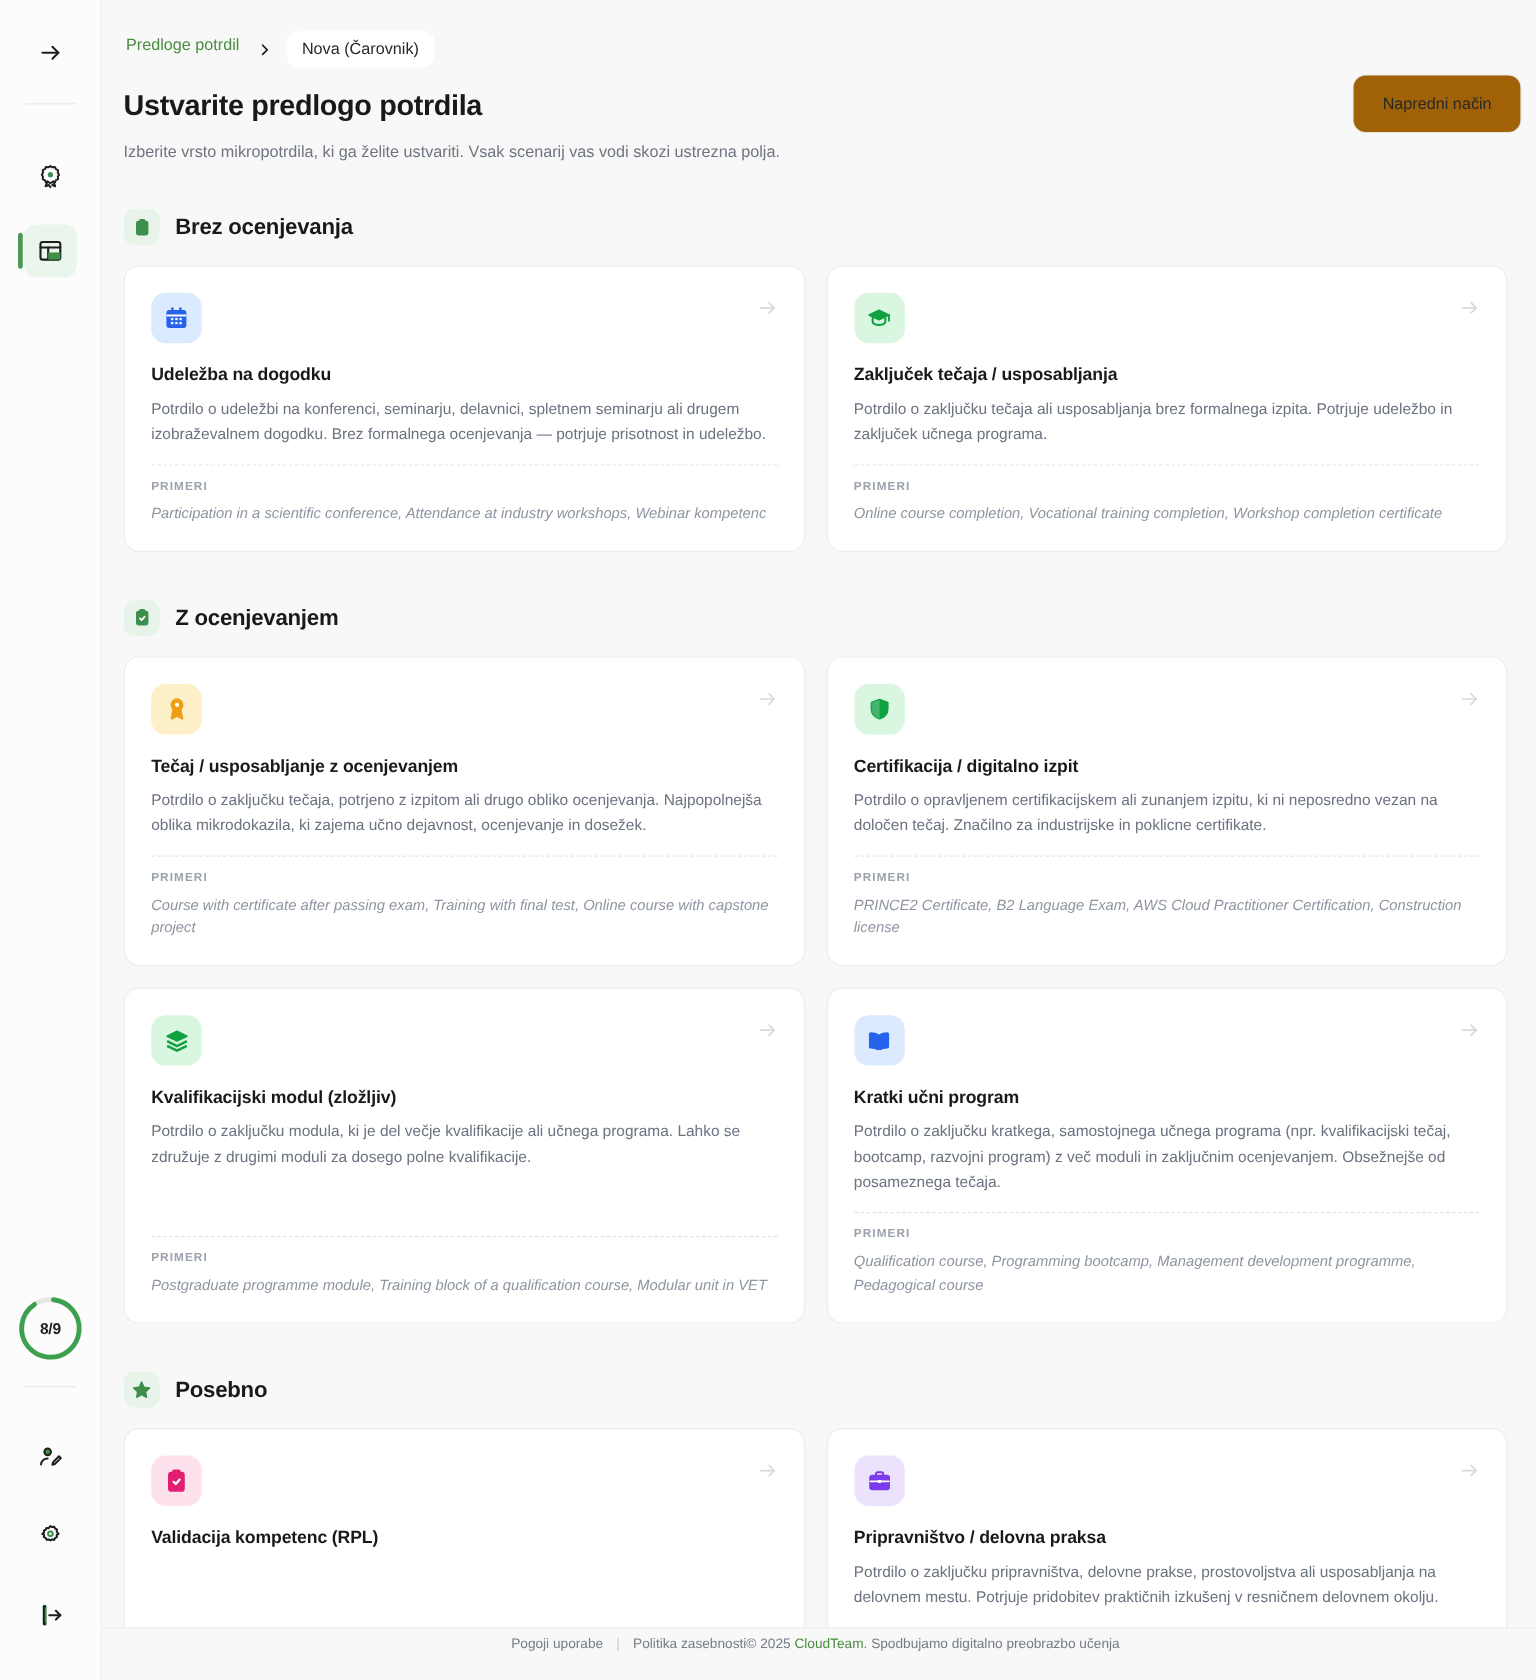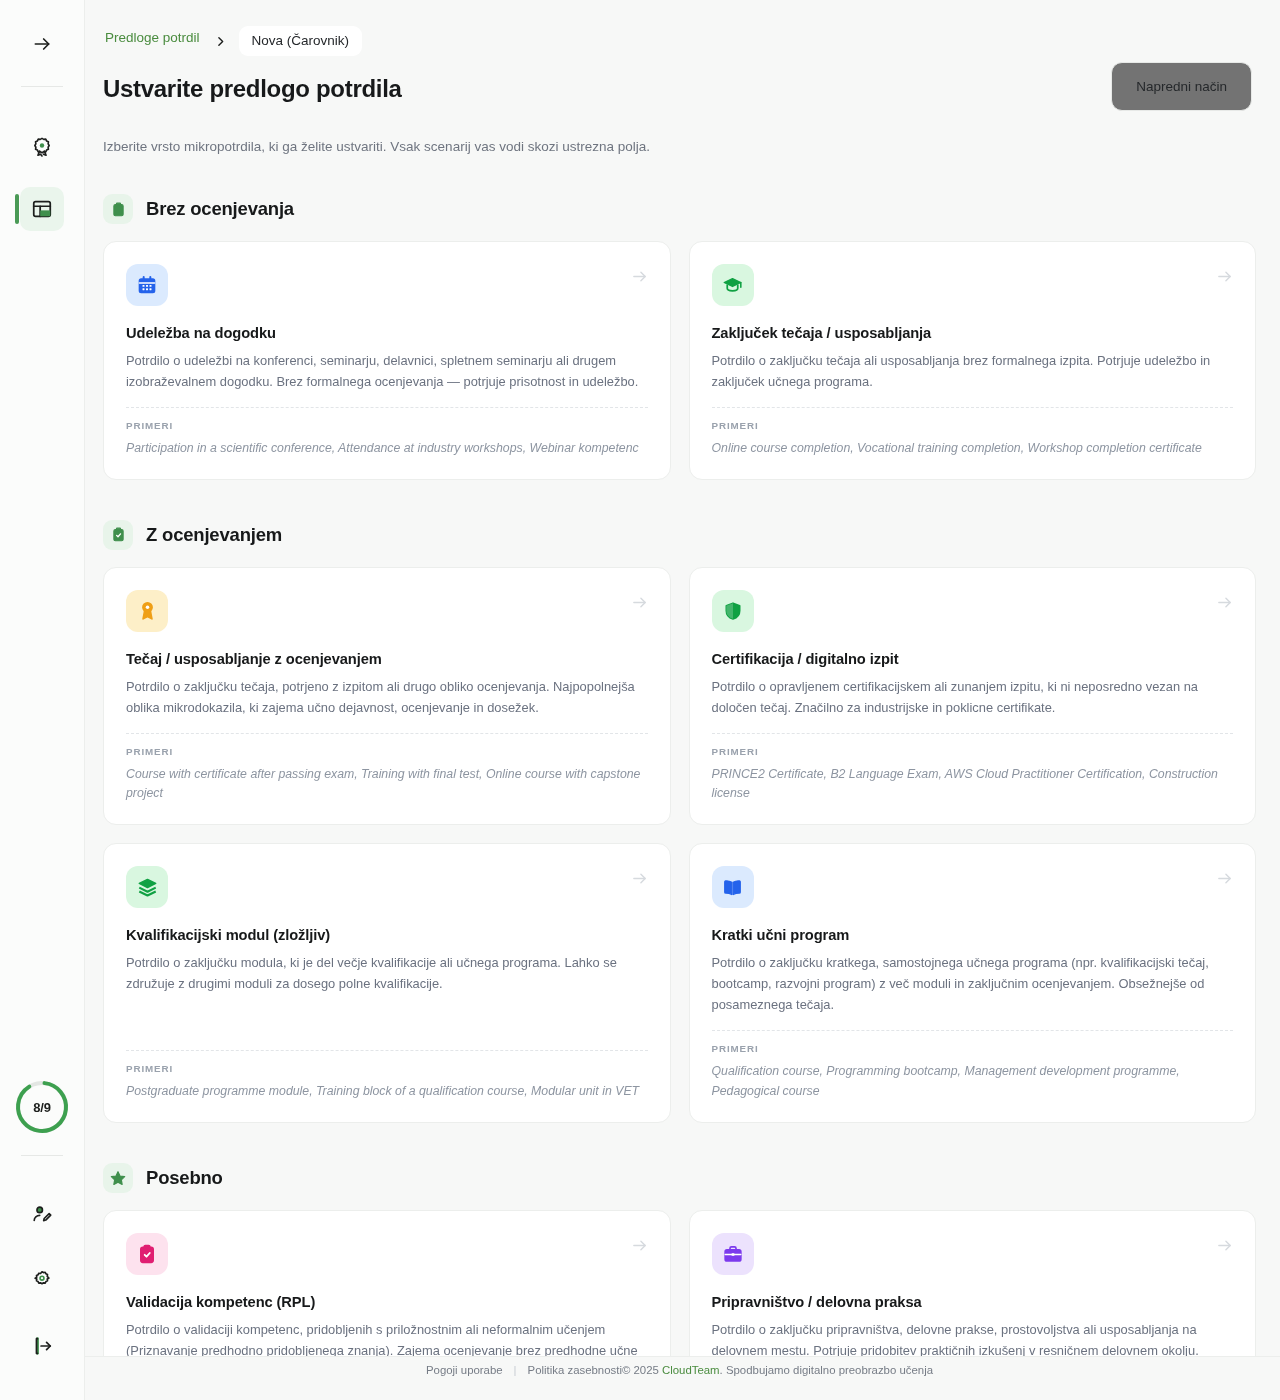--- a/index.html
+++ b/index.html
@@ -63,26 +63,26 @@
   .crumb-current {
     font-size: 13.5px; color: #25282b; background: #ffffff;
     padding: 7px 13px; border-radius: 9px;
   }
 
   .page-title {
     font-size: 24px; font-weight: 700; color: #17191a;
     margin-top: 19px; letter-spacing: -0.3px;
   }
   .subtitle {
-    font-size: 13.5px; color: #6f7580; margin-top: 36px;
+    font-size: 13.5px; color: #6f7580; margin-top: 16px;
   }
 
   .adv-btn {
-    position: absolute; top: 62px; right: 28px;
-    background: #737373; border: 1px solid #e7e9e7;
+    position: absolute; top: 62px; right: 12px;
+    background: #a16207; border: 1px solid #e7e9e7;
     border-radius: 11px; padding: 16px 24px;
     font-size: 13.5px; color: #25282b;
     font-family: "Liberation Sans", sans-serif;
     cursor: pointer;
   }
 
   
   .section { margin-top: 40px; }
   .section-head {
     display: flex; align-items: center; gap: 13px; margin-bottom: 17px;
@@ -399,21 +399,20 @@
                     <polyline points="14,6 20,12 14,18"></polyline>
                   </svg></span>
                 <span class="card-ico" style="background:#fde2ee">
                   <svg width="20" height="20" viewBox="0 0 24 24" fill="none" stroke="#e01f72" stroke-width="2" stroke-linecap="round" stroke-linejoin="round">
                     <rect x="4.6" y="4" width="14.8" height="18" rx="2.4" fill="#e01f72"></rect>
                     <rect x="8.6" y="1.8" width="6.8" height="4.2" rx="1.4" fill="#e01f72"></rect>
                     <polyline points="9.2,13 11.4,15.2 15.3,10.8" stroke="#fff" stroke-width="2.2"></polyline>
                   </svg>
                 </span>
                 <div class="card-title">Validacija kompetenc (RPL)</div>
-                <div class="card-desc">Potrdilo o validaciji kompetenc, pridobljenih s priložnostnim ali neformalnim učenjem (Priznavanje predhodno pridobljenega znanja). Zajema ocenjevanje brez predhodne učne dejavnosti znotraj programa.</div>
               </div>
               <div class="card">
                 <span class="card-arrow"><svg width="17" height="17" viewBox="0 0 24 24" fill="none" stroke="currentColor" stroke-width="2" stroke-linecap="round" stroke-linejoin="round">
                     <line x1="4" y1="12" x2="20" y2="12"></line>
                     <polyline points="14,6 20,12 14,18"></polyline>
                   </svg></span>
                 <span class="card-ico" style="background:#ece2fd">
                   <svg width="20" height="20" viewBox="0 0 24 24" fill="none" stroke="#7c3aed" stroke-width="2" stroke-linecap="round" stroke-linejoin="round">
                     <rect x="2.6" y="7" width="18.8" height="13.4" rx="2.2" fill="#7c3aed"></rect>
                     <path d="M8.4 7V5.2c0-1 .8-1.8 1.8-1.8h3.6c1 0 1.8.8 1.8 1.8V7"></path>

